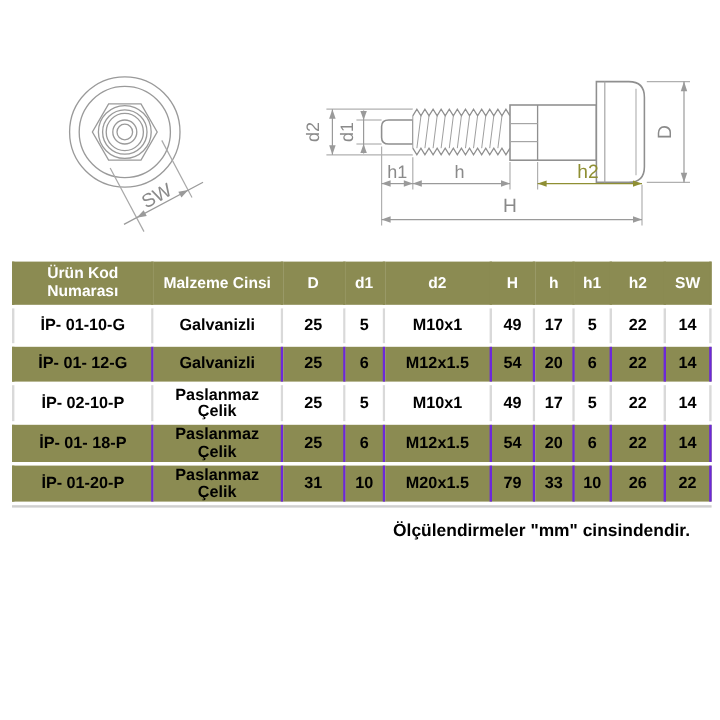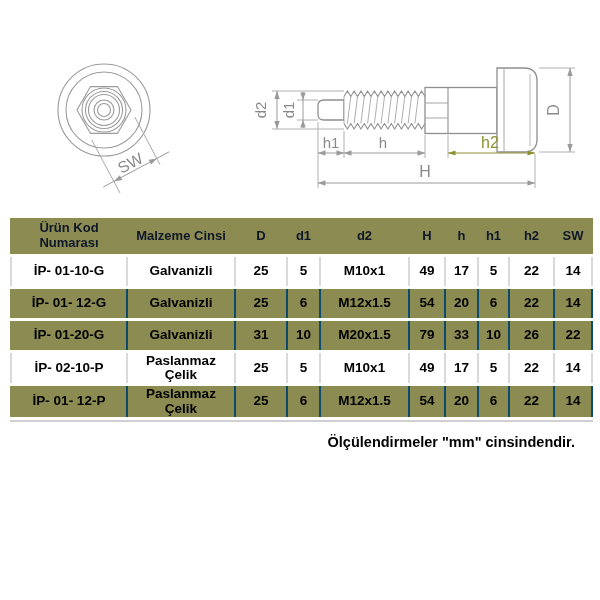--- a/index.html
+++ b/index.html
@@ -9,34 +9,34 @@
   }
   svg.drawing{display:block;width:600px;height:215px;}
   svg text{font-family:"Liberation Sans",sans-serif;}
 
   table.spec{
     border-collapse:separate;border-spacing:0 3px;
     table-layout:fixed;width:583px;margin-left:10px;
   }
   table.spec th,table.spec td{box-sizing:border-box;overflow:hidden;}
   table.spec th{
-    background:#8b8b52;color:#0f172a;font-weight:bold;font-size:13px;
+    background:#8b8b52;color:#ffffff;font-weight:bold;font-size:13px;
     height:36px;vertical-align:middle;text-align:center;
     white-space:pre-line;line-height:1.15;padding:1px 0;
     border-right:2px solid #8b8b52;
   }
   table.spec th:first-child{border-left:2px solid #8b8b52;}
   table.spec td{
     font-weight:bold;font-size:13.5px;color:#000;text-align:center;
     vertical-align:middle;height:29px;white-space:pre-line;line-height:1.05;
     padding:1px 0;
   }
   tr.white td{background:#ffffff;border-right:2px solid #d9d9d9;}
   tr.white td:first-child{border-left:2px solid #d9d9d9;}
-  tr.olive td{background:#8b8b52;border-right:2px solid #0c4a6e;}
+  tr.olive td{background:#8b8b52;border-right:2px solid #6d28d9;}
   tr.olive td:first-child{border-left:2px solid #8b8b52;}
   .table-underline{width:583px;height:2px;background:#cfcfcf;margin:0 0 0 10px;}
   .footer-note{
     width:575px;text-align:right;font-weight:bold;font-size:14.5px;color:#000;
     margin-top:12px;
   }
 </style>
 </head>
 <body>
 
@@ -210,56 +210,57 @@
           <td>Galvanizli</td>
           <td>25</td>
           <td>6</td>
           <td>M12x1.5</td>
           <td>54</td>
           <td>20</td>
           <td>6</td>
           <td>22</td>
           <td>14</td>
         </tr>
+        <tr class="white">
+          <td>İP- 02-10-P</td>
+          <td>Paslanmaz
+Çelik</td>
+          <td>25</td>
+          <td>5</td>
+          <td>M10x1</td>
+          <td>49</td>
+          <td>17</td>
+          <td>5</td>
+          <td>22</td>
+          <td>14</td>
+        </tr>
         <tr class="olive">
-          <td>İP- 01-20-G</td>
-          <td>Galvanizli</td>
+          <td>İP- 01- 18-P</td>
+          <td>Paslanmaz
+Çelik</td>
+          <td>25</td>
+          <td>6</td>
+          <td>M12x1.5</td>
+          <td>54</td>
+          <td>20</td>
+          <td>6</td>
+          <td>22</td>
+          <td>14</td>
+        </tr>
+        <tr class="olive">
+          <td>İP- 01-20-P</td>
+          <td>Paslanmaz
+Çelik</td>
           <td>31</td>
           <td>10</td>
           <td>M20x1.5</td>
           <td>79</td>
           <td>33</td>
           <td>10</td>
           <td>26</td>
           <td>22</td>
         </tr>
-        <tr class="white">
-          <td>İP- 02-10-P</td>
-          <td>Paslanmaz
-Çelik</td>
-          <td>25</td>
-          <td>5</td>
-          <td>M10x1</td>
-          <td>49</td>
-          <td>17</td>
-          <td>5</td>
-          <td>22</td>
-          <td>14</td>
-        </tr>
-        <tr class="olive">
-          <td>İP- 01- 12-P</td>
-          <td>Paslanmaz
-Çelik</td>
-          <td>25</td>
-          <td>6</td>
-          <td>M12x1.5</td>
-          <td>54</td>
-          <td>20</td>
-          <td>6</td>
-          <td>22</td>
-          <td>14</td>
-        </tr>
       </tbody>
   </table>
   <div class="table-underline"></div>
 
   <div class="footer-note">Ölçülendirmeler "mm" cinsindendir.</div>
 </div>
 
 </body></html>

